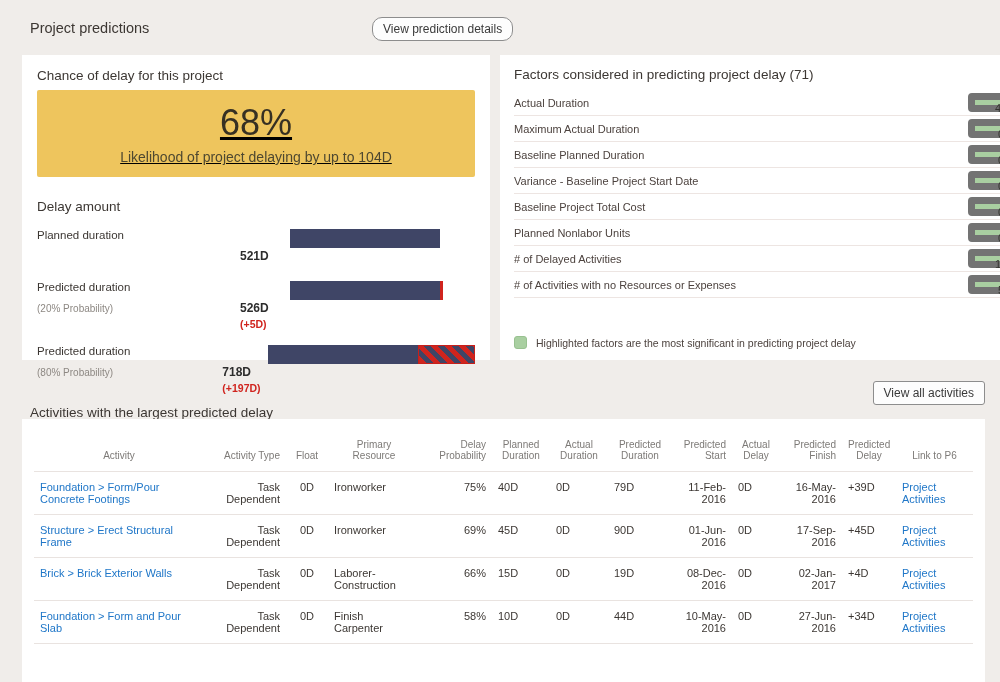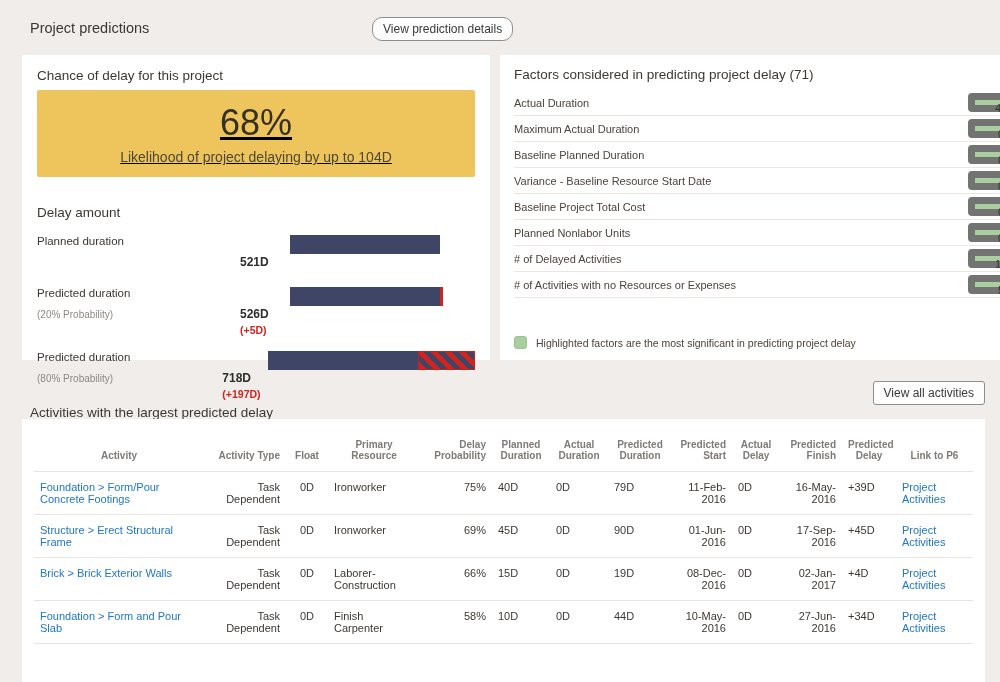--- a/index.html
+++ b/index.html
@@ -14,21 +14,21 @@
   .panel { background:#ffffff; position:absolute; }
   .panel-left { left:22px; top:55px; width:468px; height:305px; padding:13px 15px; }
   .panel-right { left:500px; top:55px; width:574px; height:305px; padding:12px 14px; }
   .panel-title { font-size:13.5px; font-weight:400; color:#3c3733; }
 
   .banner { margin-top:7px; height:87px; background:#eec55d; border-radius:2px;
             display:flex; flex-direction:column; align-items:center; justify-content:center;text-decoration:underline; }
   .banner-pct { font-size:36px; color:#363023; }
   .banner-sub { font-size:14px; color:#4e4830; margin-top:5px; }
 
-  .delay-title { margin-top:28px; }
+  .delay-title { margin-top:22px; }
   .bar-row { display:flex; align-items:flex-start; margin-top:15px; }
   .bar-row:first-of-type { margin-top:17px; }
   .bar-labelcol { width:203px; }
   .bar-label { font-size:11.5px; color:#3c3733; }
   .bar-sublabel { font-size:10px; color:#8d8883; margin-top:10px; }
   .bar-valuecol { width:50px;margin-top:20px; }
   .bar-value { font-size:12px; font-weight:bold; color:#2d2d2d; }
   .bar-delta { font-size:10.5px; font-weight:bold; color:#d0241e; margin-top:3px; }
   .bar-track { display:flex; height:19px; margin-top:0px; }
   .bar-solid { height:100%; background:#3f4566; }
@@ -53,21 +53,21 @@
 
   .legend { position:absolute; left:14px; bottom:11px; display:flex; align-items:center; gap:9px; }
   .legend-swatch { width:13px; height:13px; background:#a9cfa1; border:1px solid #98c190; border-radius:3px; }
   .legend-text { font-size:10.5px; color:#4c423e; }
 
   .activities-title { position:absolute; left:30px; top:405px; font-size:13.5px; font-weight:400; color:#3c3733; }
   .view-all-btn { position:absolute; right:15px; top:381px; }
 
   .panel-table { left:22px; top:419px; width:963px; height:263px; padding:0 12px; }
   table { width:100%; border-collapse:collapse; table-layout:fixed; }
-  th { font-weight:700; color:#7d7a77; font-size:10px; padding:20px 6px 10px; vertical-align:bottom;
+  th { font-weight:400; color:#7d7a77; font-size:10px; padding:20px 6px 10px; vertical-align:bottom;
        white-space:pre-line; border-bottom:1px solid #e9e3e0; }
   td { font-size:11px; color:#3c3733; padding:9px 6px; vertical-align:top; border-bottom:1px solid #e9e3e0;
        overflow-wrap:break-word; }
   .c1{width:170px;} .c2{width:82px;} .c3{width:42px;} .c4{width:92px;} .c5{width:72px;} .c6{width:58px;}
   .c7{width:58px;} .c8{width:64px;} .c9{width:60px;} .c10{width:48px;} .c11{width:62px;} .c12{width:54px;}
   .c13{width:auto;}
   th:nth-child(2), td:nth-child(2), th:nth-child(5), td:nth-child(5),
   th:nth-child(9), td:nth-child(9), th:nth-child(11), td:nth-child(11) { text-align:right; }
   th:nth-child(3), td:nth-child(3) { text-align:center; }
   .link { color:#2077c8; cursor:pointer; }
@@ -143,21 +143,21 @@
       </div>
       <div class="factor-row">
         <span class="factor-label">Maximum Actual Duration</span>
         <span class="badge">0</span>
       </div>
       <div class="factor-row">
         <span class="factor-label">Baseline Planned Duration</span>
         <span class="badge">0</span>
       </div>
       <div class="factor-row">
-        <span class="factor-label">Variance - Baseline Resource Start Date</span>
+        <span class="factor-label">Variance - Baseline Project Start Date</span>
         <span class="badge">0</span>
       </div>
       <div class="factor-row">
         <span class="factor-label">Baseline Project Total Cost</span>
         <span class="badge">0</span>
       </div>
       <div class="factor-row">
         <span class="factor-label">Planned Nonlabor Units</span>
         <span class="badge">0</span>
       </div>

